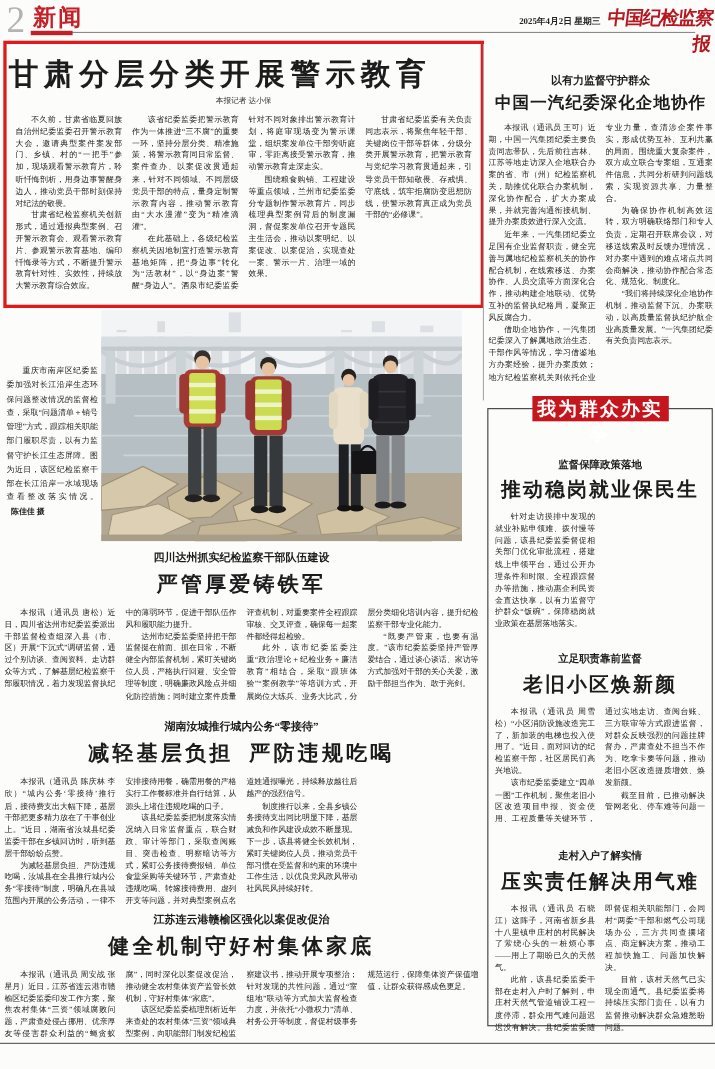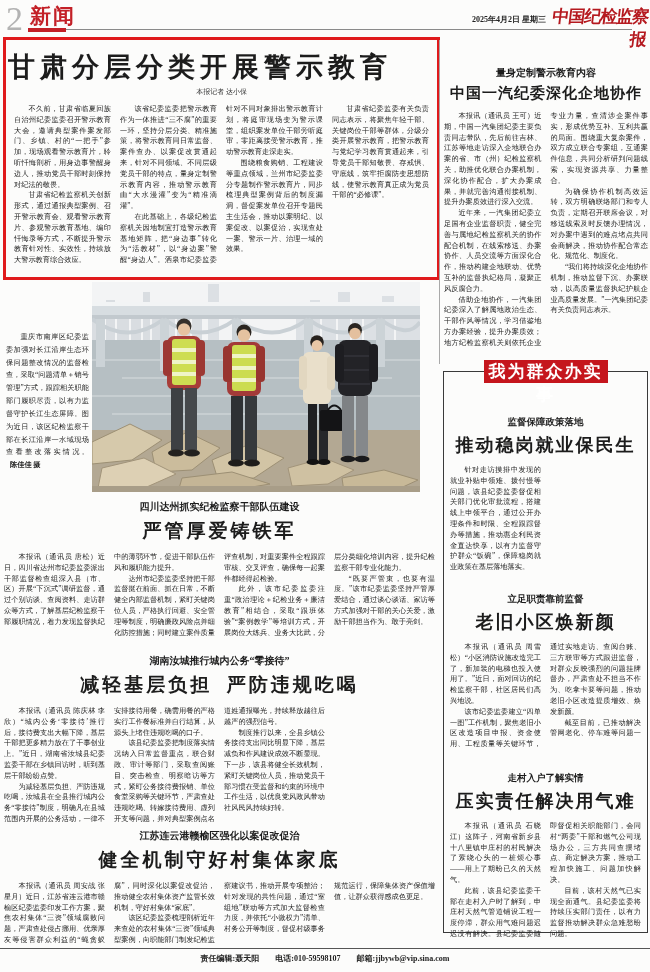--- a/index.html
+++ b/index.html
@@ -226,21 +226,21 @@
     <h2 class="hl hl19">健全机制守好村集体家底</h2>
     <div class="cols c4" style="height:66px;">
         <p>本报讯（通讯员 周安战 张星月）近日，江苏省连云港市赣榆区纪委监委印发工作方案，聚焦农村集体“三资”领域腐败问题，严肃查处侵占挪用、优亲厚友等侵害群众利益的“蝇贪蚁腐”，同时深化以案促改促治，推动健全农村集体资产监管长效机制，守好村集体“家底”。</p>
         <p>该区纪委监委梳理剖析近年来查处的农村集体“三资”领域典型案例，向职能部门制发纪检监察建议书，推动开展专项整治；针对发现的共性问题，通过“室组地”联动等方式加大监督检查力度，并依托“小微权力”清单、村务公开等制度，督促村级事务规范运行，保障集体资产保值增值，让群众获得感成色更足。</p>
       </div>
   </article>
 
   <div class="v-divider"></div>
 
   <section class="r1">
-    <div class="kicker">量身定制警示教育内容</div>
+    <div class="kicker">以有力监督守护群众</div>
     <h2 class="hl hl15">中国一汽纪委深化企地协作</h2>
     <div class="cols c2" style="height:244px;">
         <p>本报讯（通讯员 王可）近期，中国一汽集团纪委主要负责同志带队，先后前往吉林、江苏等地走访深入企地联合办案的省、市（州）纪检监察机关，助推优化联合办案机制，深化协作配合，扩大办案成果，并就完善沟通衔接机制、提升办案质效进行深入交流。</p>
         <p>近年来，一汽集团纪委立足国有企业监督职责，健全完善与属地纪检监察机关的协作配合机制，在线索移送、办案协作、人员交流等方面深化合作，推动构建企地联动、优势互补的监督执纪格局，凝聚正风反腐合力。</p>
         <p>借助企地协作，一汽集团纪委深入了解属地政治生态、干部作风等情况，学习借鉴地方办案经验，提升办案质效；地方纪检监察机关则依托企业专业力量，查清涉企案件事实，形成优势互补、互利共赢的局面。围绕重大复杂案件，双方成立联合专案组，互通案件信息，共同分析研判问题线索，实现资源共享、力量整合。</p>
         <p>为确保协作机制高效运转，双方明确联络部门和专人负责，定期召开联席会议，对移送线索及时反馈办理情况，对办案中遇到的难点堵点共同会商解决，推动协作配合常态化、规范化、制度化。</p>
         <p>“我们将持续深化企地协作机制，推动监督下沉、办案联动，以高质量监督执纪护航企业高质量发展。”一汽集团纪委有关负责同志表示。</p>
       </div>
   </section>
 
@@ -270,19 +270,14 @@
       <h2 class="hl hl18">压实责任解决用气难</h2>
       <div class="cols c2" style="height:128px;">
           <p>本报讯（通讯员 石晓江）这阵子，河南省新乡县十八里镇申庄村的村民解决了萦绕心头的一桩烦心事——用上了期盼已久的天然气。</p>
           <p>此前，该县纪委监委干部在走村入户时了解到，申庄村天然气管道铺设工程一度停滞，群众用气难问题迟迟没有解决。县纪委监委随即督促相关职能部门，会同村“两委”干部和燃气公司现场办公，三方共同查摆堵点、商定解决方案，推动工程加快施工、问题加快解决。</p>
           <p>目前，该村天然气已实现全面通气。县纪委监委将持续压实部门责任，以有力监督推动解决群众急难愁盼问题。</p>
         </div>
     </article>
   </section>
 
   <div class="ftr-line"></div>
-  <div class="footer">
-    <span>责任编辑:聂天阳</span>
-    <span>电话:010-59598107</span>
-    <span>邮箱:jjbywb@vip.sina.com</span>
-  </div>
 
 </div>
 
 </body></html>

